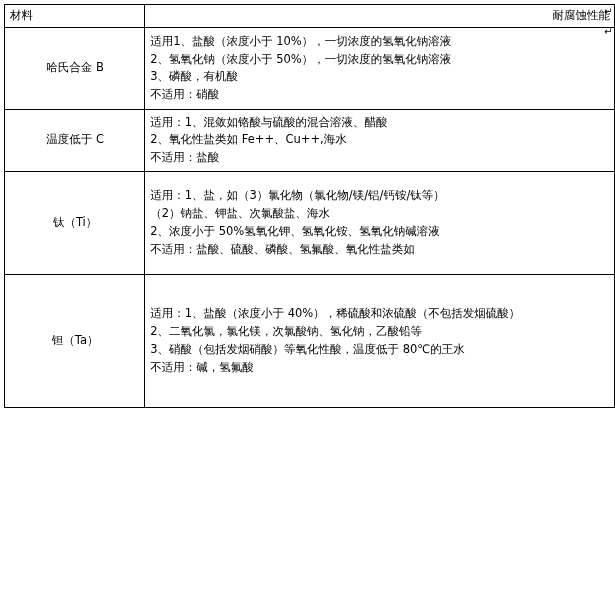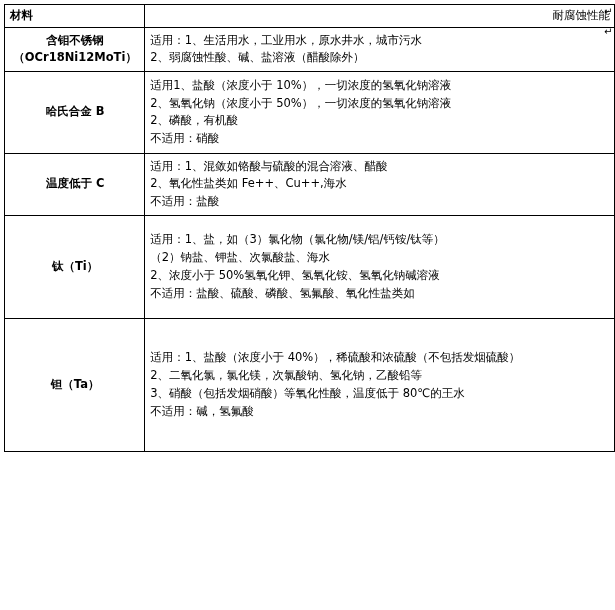--- a/index.html
+++ b/index.html
@@ -30,21 +30,20 @@
     border: 1px solid #000000;
     vertical-align: middle;
     padding: 3px 4px 3px 5px;
     font-size: 11.5px;
     line-height: 1.55;
   }
   td.col-material {
     width: 140px;
     text-align: center;
     vertical-align: middle;
-    font-weight: bold;
   }
   td.col-prop {
     width: 469px;
     text-align: left;
     vertical-align: top;
   }
   tr.header-row td {
     text-align: right;
     vertical-align: middle;
     padding-top: 2px;
@@ -96,39 +95,29 @@
 
       <tr class="header-row" style="height: 22px;">
         <td class="col-material">
           <span class="line">材料</span>
         </td>
         <td class="col-prop">
           <span class="line">耐腐蚀性能</span>
         </td>
       </tr>
 
-      <tr style="height: 44px;">
-        <td class="col-material">
-          <span class="mat-name">含钼不锈钢</span>
-          <span class="mat-name">（OCr18Ni12MoTi）</span>
-        </td>
-        <td class="col-prop">
-          <span class="line">适用：1、生活用水，工业用水，原水井水，城市污水</span>
-          <span class="line">2、弱腐蚀性酸、碱、盐溶液（醋酸除外）</span>
-        </td>
-      </tr>
 
       <tr style="height: 82px;">
         <td class="col-material">
           <span class="mat-name">哈氏合金 B</span>
         </td>
         <td class="col-prop">
           <span class="line">适用1、盐酸（浓度小于 10%），一切浓度的氢氧化钠溶液</span>
           <span class="line">2、氢氧化钠（浓度小于 50%），一切浓度的氢氧化钠溶液</span>
-          <span class="line">2、磷酸，有机酸</span>
+          <span class="line">3、磷酸，有机酸</span>
           <span class="line">不适用：硝酸</span>
         </td>
       </tr>
 
       <tr style="height: 62px;">
         <td class="col-material">
           <span class="mat-name">温度低于 C</span>
         </td>
         <td class="col-prop">
           <span class="line">适用：1、混敛如铬酸与硫酸的混合溶液、醋酸</span>

